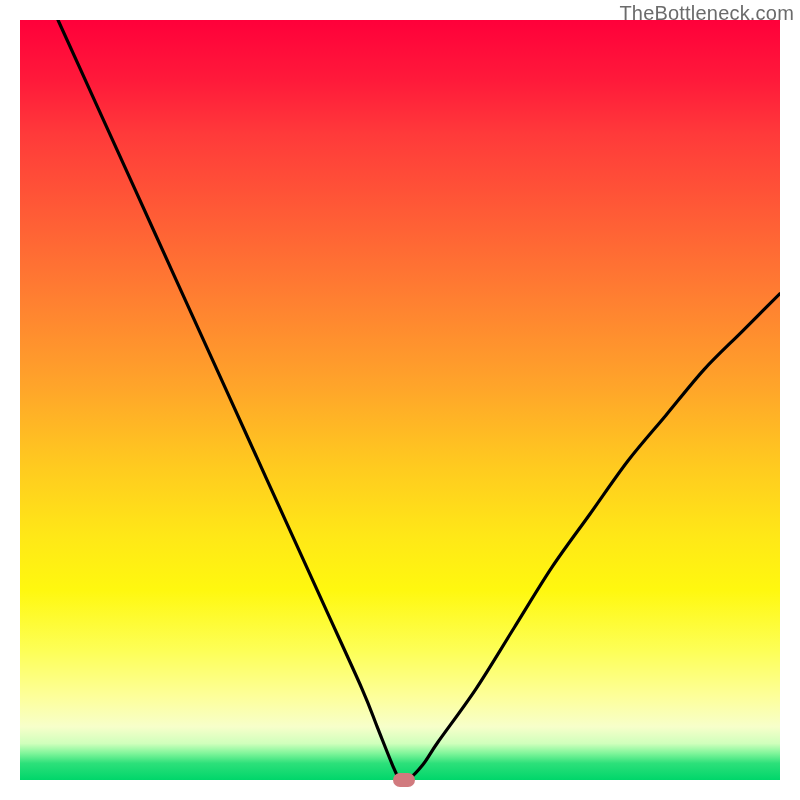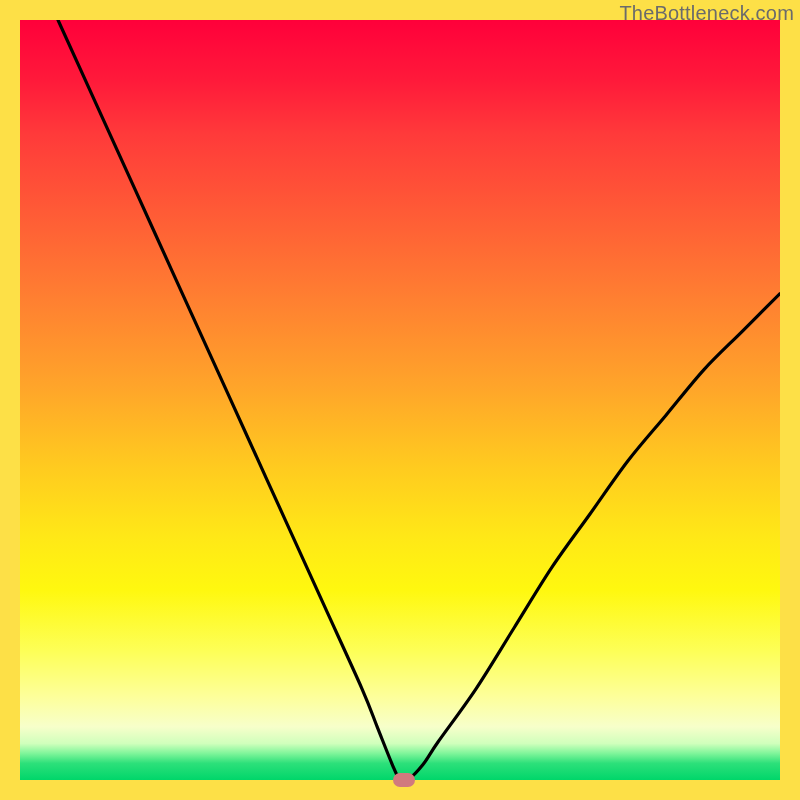--- a/index.html
+++ b/index.html
@@ -8,21 +8,21 @@
     width: 800px;
     height: 800px;
     background: #000;
     overflow: hidden;
     font-family: Arial, Helvetica, sans-serif;
   }
   .frame {
     position: relative;
     width: 800px;
     height: 800px;
-    background: #fde047;
+    background: #ffffff;
   }
   .plot-area {
     position: absolute;
     left: 20px;
     top: 20px;
     width: 760px;
     height: 760px;
     
     background: linear-gradient(
       to bottom,

